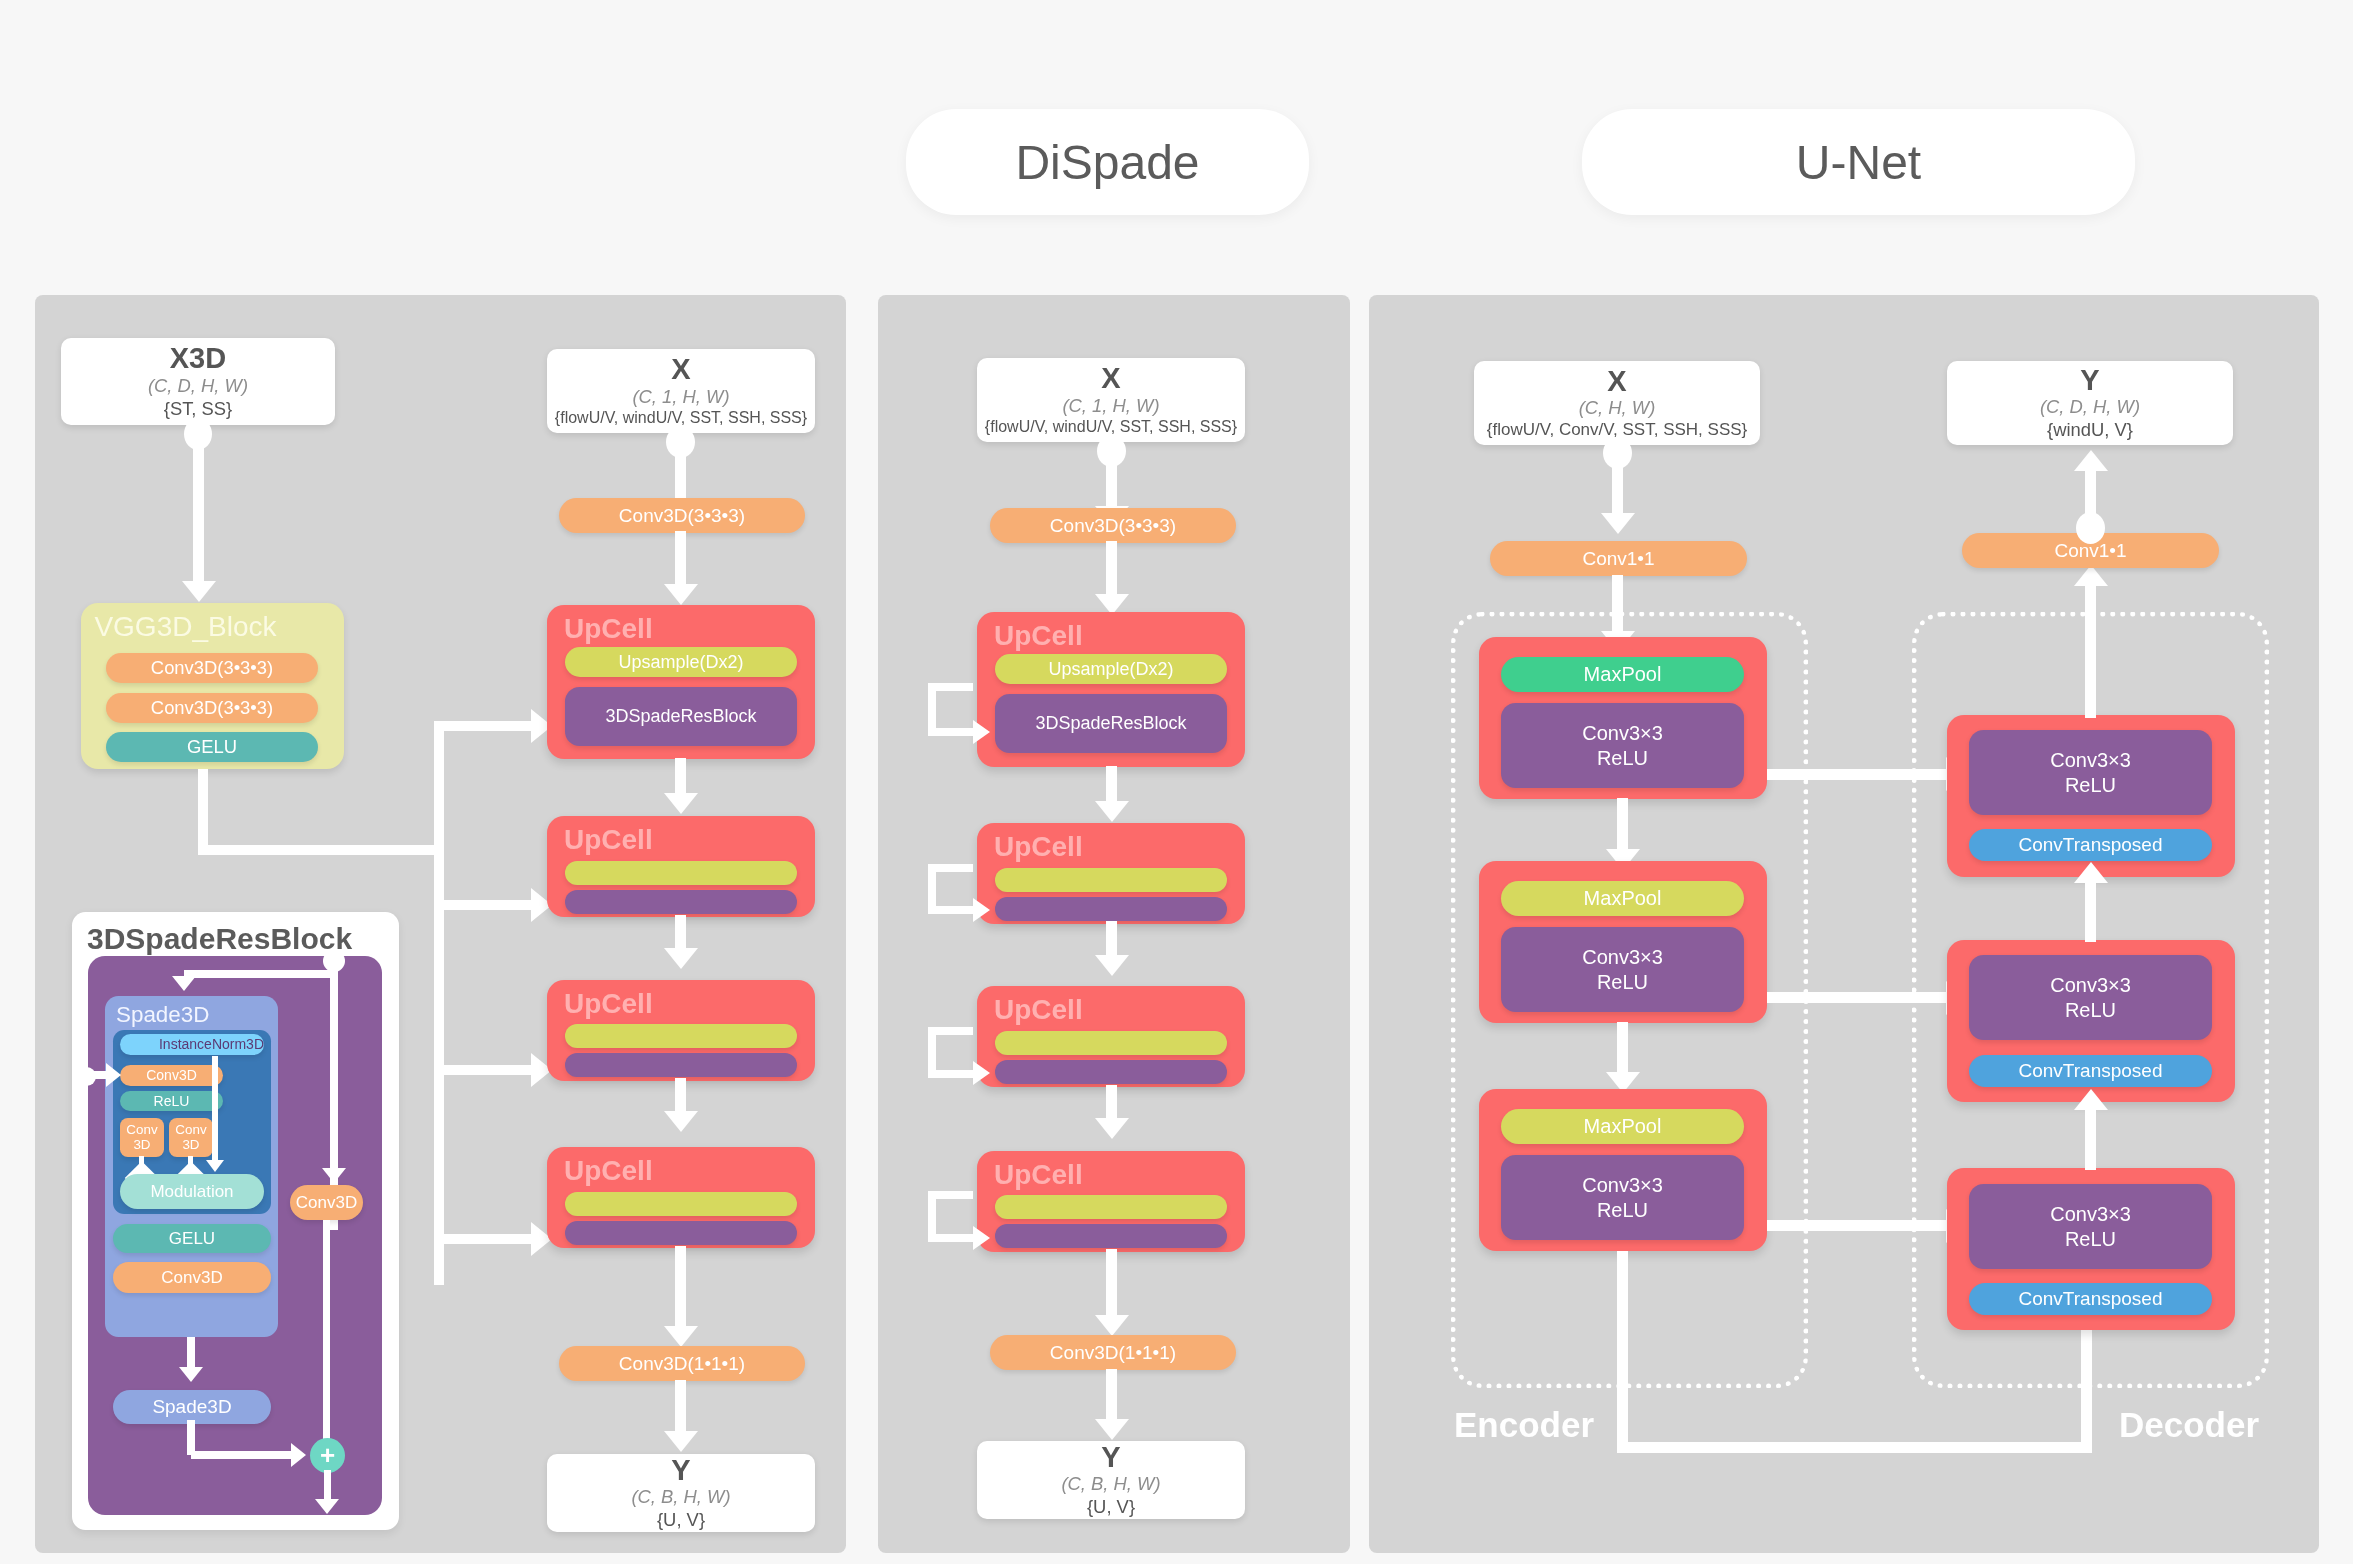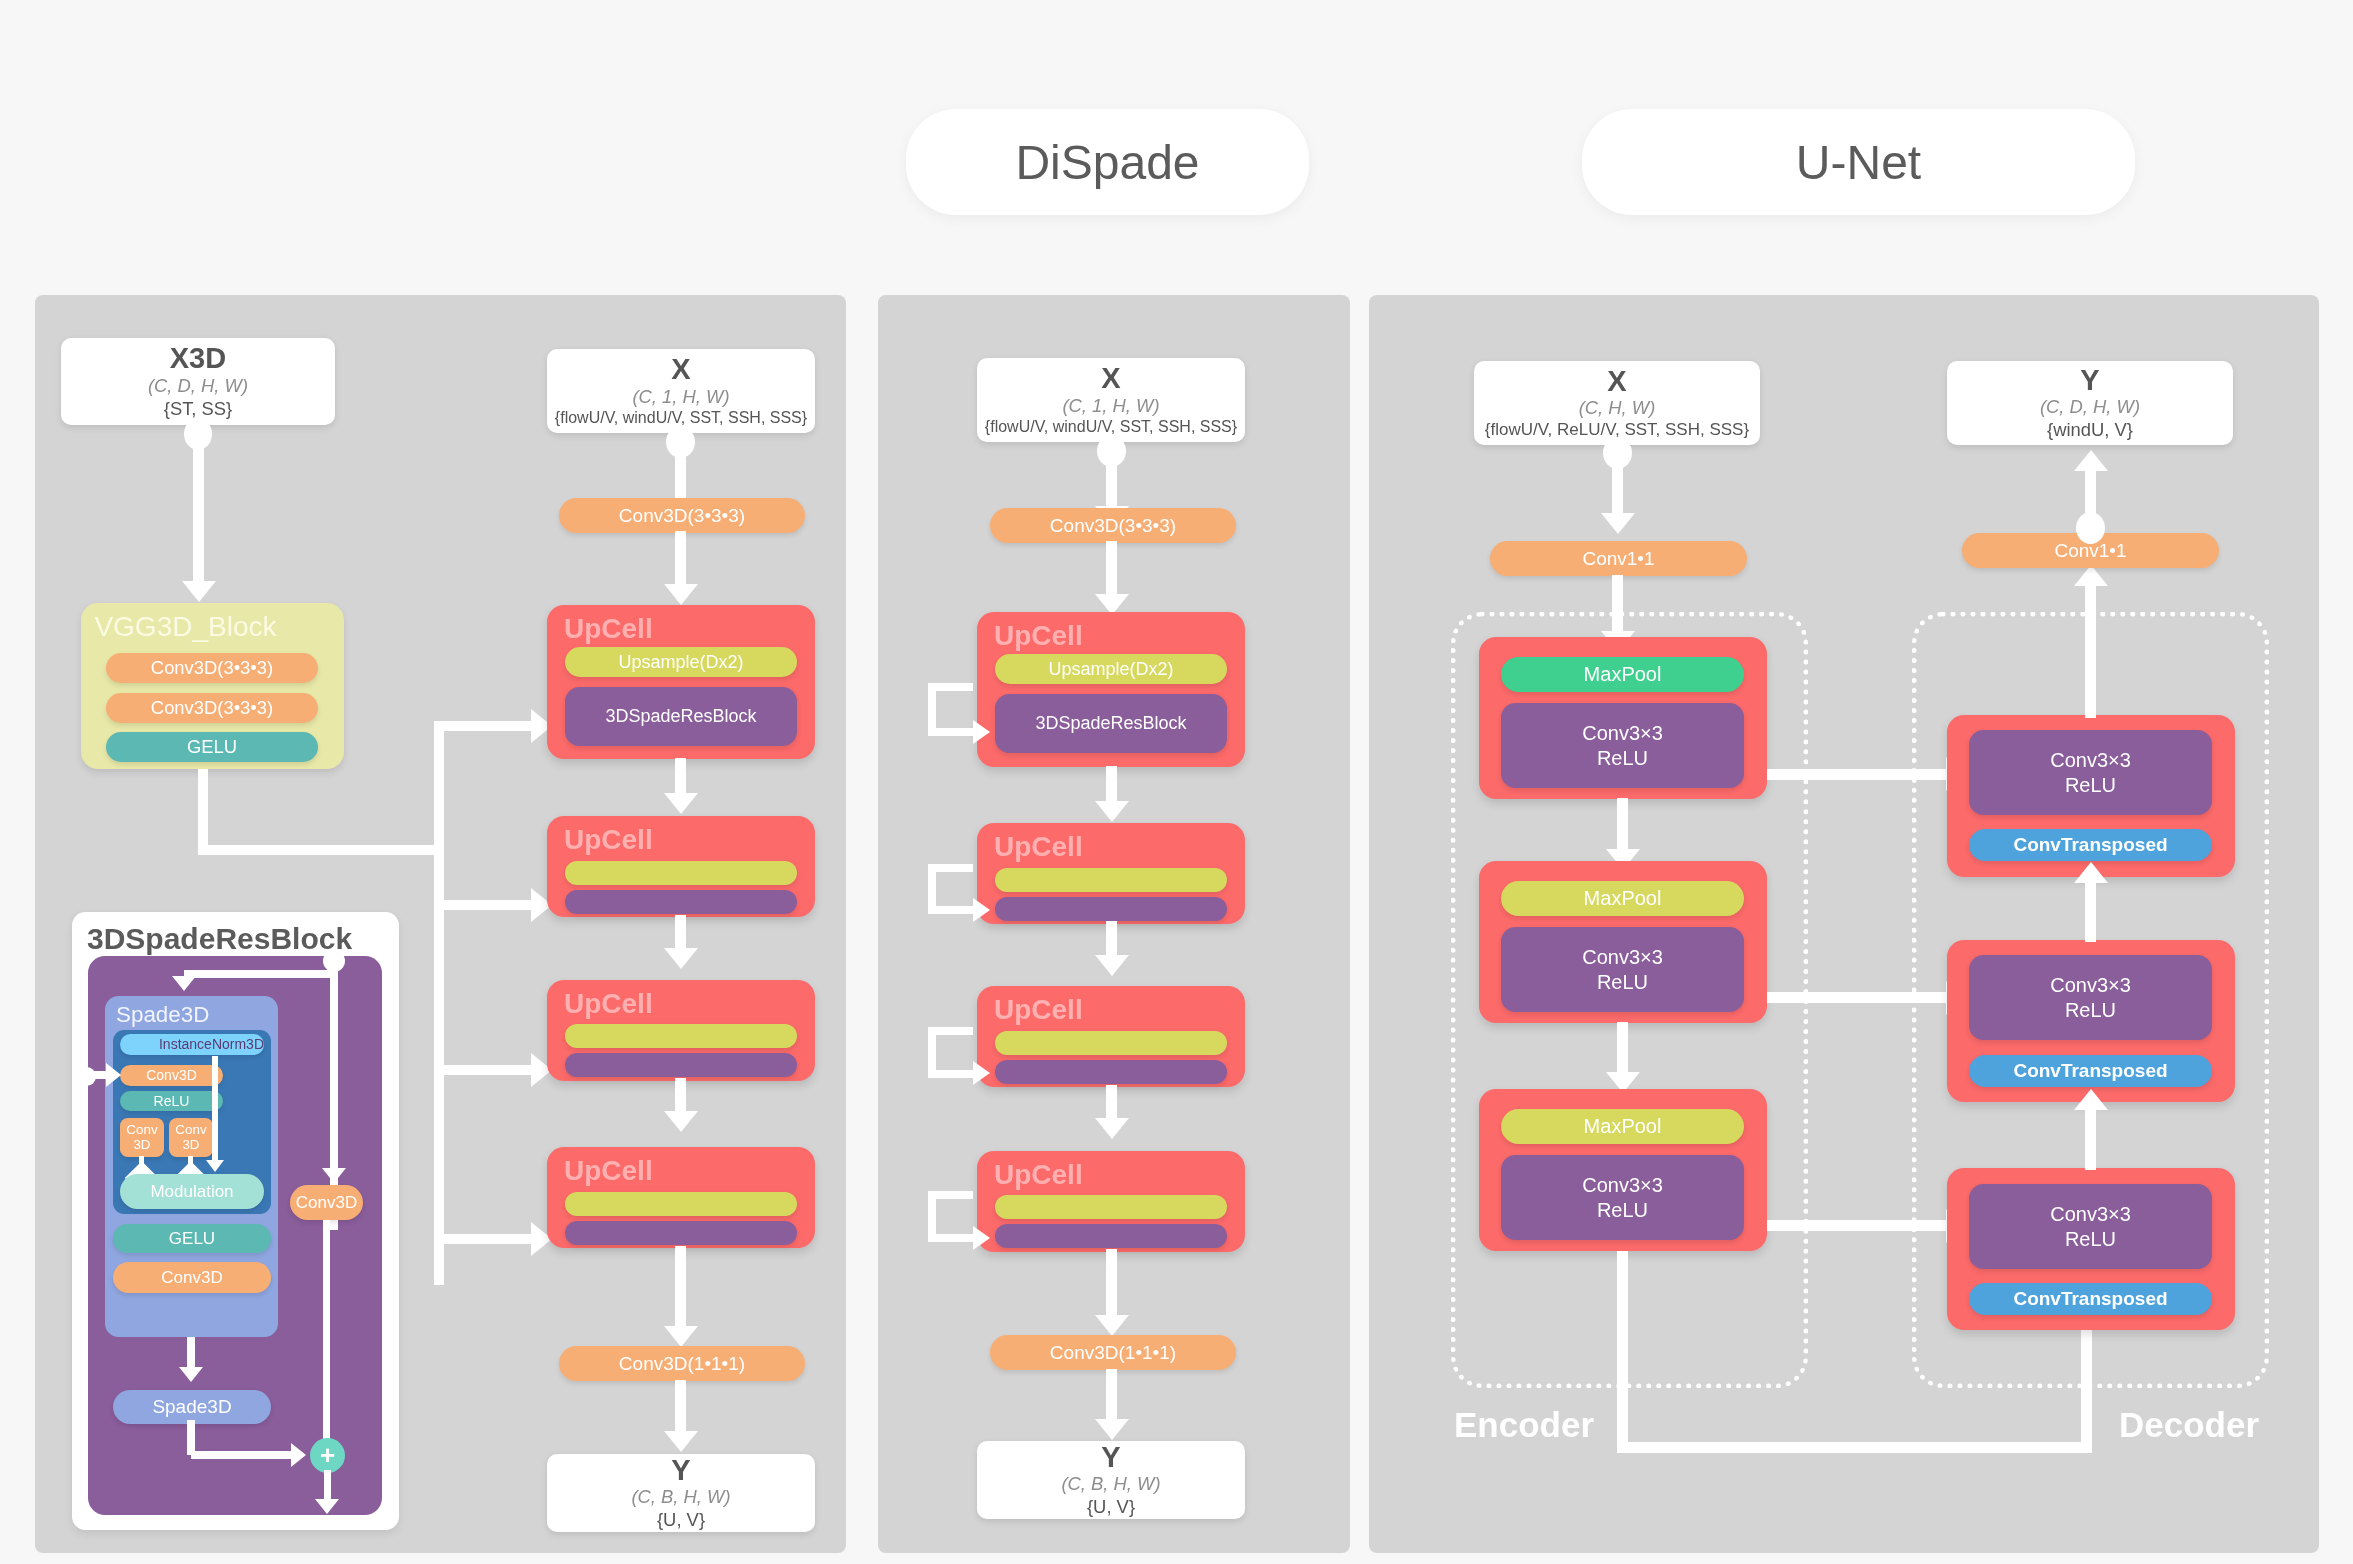--- a/index.html
+++ b/index.html
@@ -25,21 +25,21 @@
         color:#fff;font-weight:500;box-shadow:0 2.8px 5.6px rgba(0,0,0,.10);}
   .rrect{position:absolute;border-radius:14.5px;display:flex;align-items:center;justify-content:center;
         color:#fff;font-weight:500;text-align:center;box-shadow:0 2.8px 5.6px rgba(0,0,0,.10);}
 
   .orange{background:#f7ae74;}
   .teal{background:#5cb8b2;}
   .lteal{background:#a3e0d6;}
   .yellow{background:#d6d95e;}
   .green{background:#3fcf8e;}
   .purple{background:#8a5d9b;}
-  .blue{background:#4fa3dd;font-weight:bold;}
+  .blue{background:#4fa3dd;}
   .lpurple{background:#7dd3fc;justify-content:flex-end;}
 
   .cell{position:absolute;background:#fc6a6a;border-radius:17px;box-shadow:0 4.5px 9px rgba(0,0,0,.12);}
   .cell .cap{position:absolute;left:17px;top:7.8px;color:#ffb0b0;font-size:28px;font-weight:bold;}
 
   .group{position:absolute;border-radius:17px;}
   .group .glabel{position:absolute;font-weight:normal;}
 
   
   .w{position:absolute;background:#fff;}
@@ -320,21 +320,21 @@
 
   <div class="io" style="left:977px;top:1441px;width:268px;height:78px;">
     <span class="ttl">Y</span>
     <span class="shape">(C, B, H, W)</span>
     <span class="vars">{U, V}</span>
   </div>
 
   <div class="io" style="left:1474px;top:361px;width:286px;height:84px;">
     <span class="ttl">X</span>
     <span class="shape">(C, H, W)</span>
-    <span class="vars" style="font-size:17px;">{flowU/V, ReLU/V, SST, SSH, SSS}</span>
+    <span class="vars" style="font-size:17px;">{flowU/V, Conv/V, SST, SSH, SSS}</span>
   </div>
   <div class="dot" style="left:1603px;top:437px;width:29px;height:32px;"></div>
   <div class="w" style="left:1612px;top:458px;width:11.2px;height:61px;"></div>
   <div class="ah ah-d" style="left:1601px;top:513px;"></div>
 
   <div class="pill orange" style="left:1490px;top:541px;width:257px;height:35px;font-size:19px;">
     <span>Conv1•1</span>
     </div>
   <div class="w" style="left:1612px;top:575px;width:11.2px;height:67px;"></div>
   <div class="ah ah-d" style="left:1601px;top:631px;"></div>

